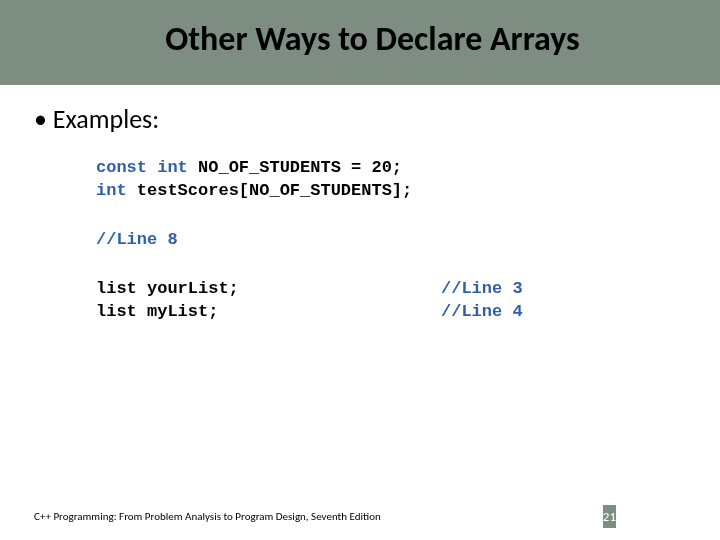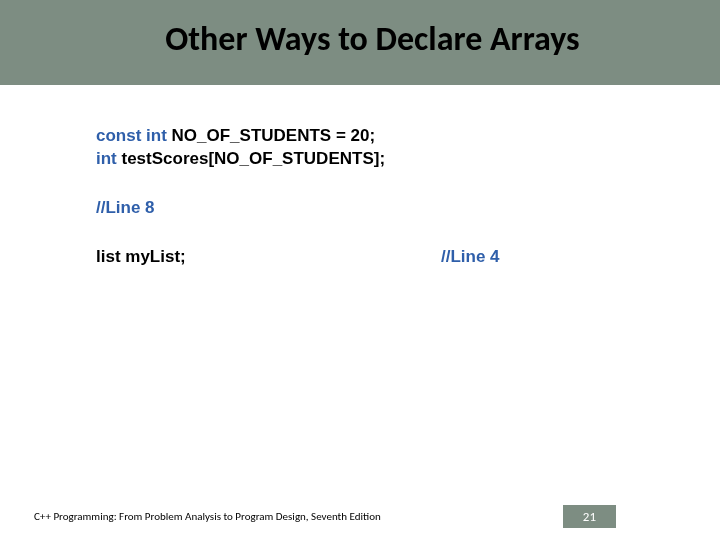--- a/index.html
+++ b/index.html
@@ -1,59 +1,64 @@
 <!DOCTYPE html>
 <html><head>
   <meta charset="utf-8">
   <style>
     * { margin: 0; padding: 0; box-sizing: border-box; }
     body { width: 720px; height: 540px; background: #fff; font-family: Calibri, Arial, sans-serif; overflow: hidden; }
     .header-band { background: #7d8d82; width: 100%; padding: 18px 0 26px 0; }
     .title { color: #000; font-size: 34px; font-weight: bold; text-align: center; padding-left: 25px; }
     .content { padding: 18px 0 0 34px; }
     .bullet-line { font-size: 26px; color: #000; }
-    .code-area { padding: 22px 0 0 62px; font-family: Liberation Sans, sans-serif; font-size: 17px; font-weight: bold; line-height: 1.35; }
+    .code-area { padding: 22px 0 0 62px; font-family: Liberation Mono, monospace; font-size: 17px; font-weight: bold; line-height: 1.35; }
     .code-row { display: flex; }
     .code-left { width: 345px; white-space: pre; }
     .code-right { white-space: pre; }
     .kw { color: #2f5faa; }
     .tok { color: #000; }
     .code-block { margin-bottom: 26px; }
     .footer { position: absolute; bottom: 12px; left: 0; width: 640px; display: flex; justify-content: space-between; align-items: center; padding: 0 24px 0 34px; }
     .footer-left { font-size: 11px; color: #000; }
-    .footer-right { background: #7d8d82; color: #fff; font-size: 13px; padding: 4px 20px; }
+    .footer-right { background: #7d8d82; color: #fff; font-size: 13px; padding: 4px 0; }
   </style>
 </head>
 <body>
 
 <div class="header-band">
   <div class="title">Other Ways to Declare Arrays</div>
 </div>
 
 <div class="content">
+  <div class="bullet-line">• <span>Examples:</span></div>
 
   <div class="code-area">
 
     <div class="code-block">
       <div class="code-row">
         <div class="code-left"><span class="kw">const int </span><span class="tok">NO_OF_STUDENTS = 20;</span></div>
       </div>
       <div class="code-row">
         <div class="code-left"><span class="kw">int </span><span class="tok">testScores[NO_OF_STUDENTS];</span></div>
       </div>
     </div>
 
     <div class="code-block">
       <div class="code-row">
         <div class="code-right kw">//Line 8</div>
       </div>
     </div>
 
     <div class="code-block">
       <div class="code-row">
+        <div class="code-left"><span class="tok">list yourList;</span></div>
+        <div class="code-right kw">//Line 3</div>
+      </div>
+      <div class="code-row">
         <div class="code-left"><span class="tok">list myList;</span></div>
         <div class="code-right kw">//Line 4</div>
       </div>
     </div>
 
   </div>
 </div>
 
 <div class="footer">
   <div class="footer-left">C++ Programming: From Problem Analysis to Program Design, Seventh Edition</div>

